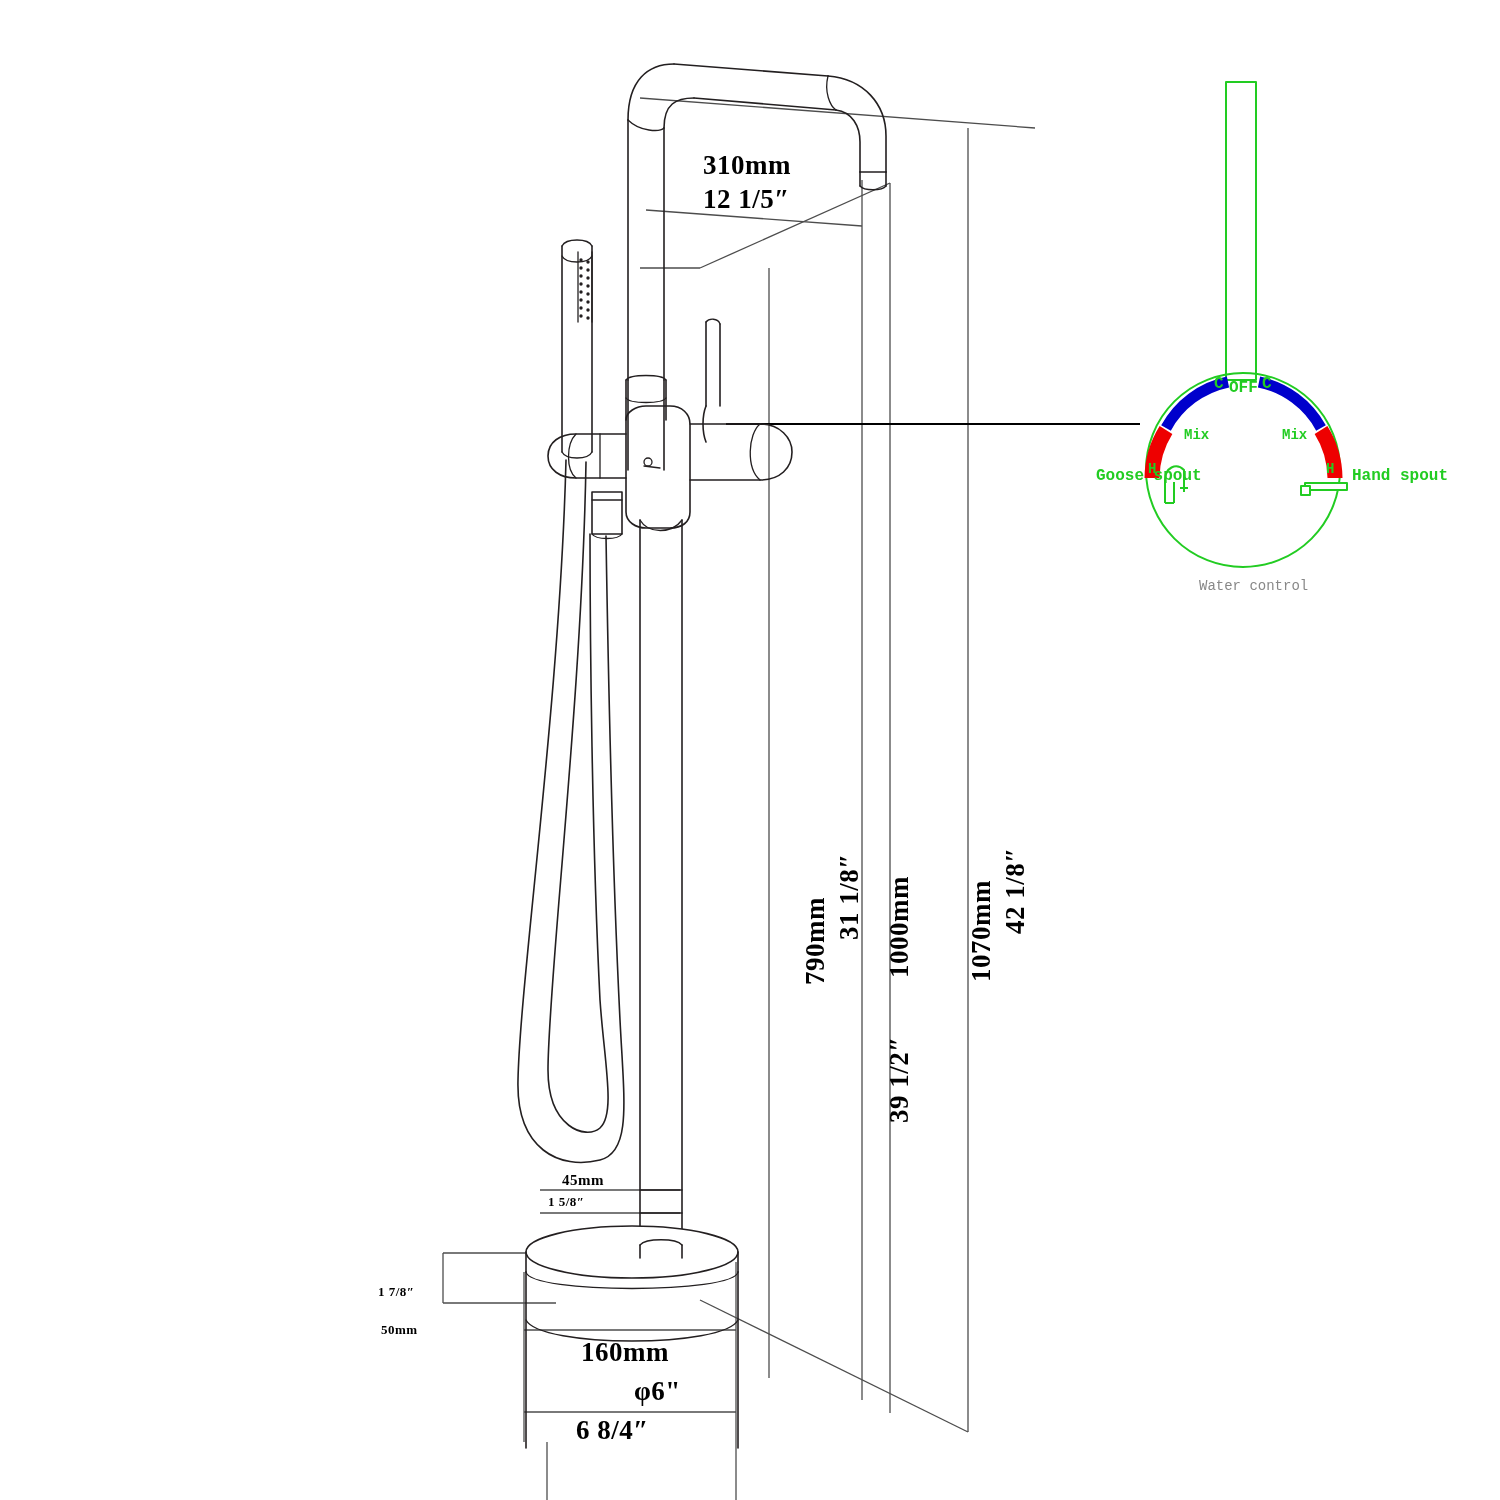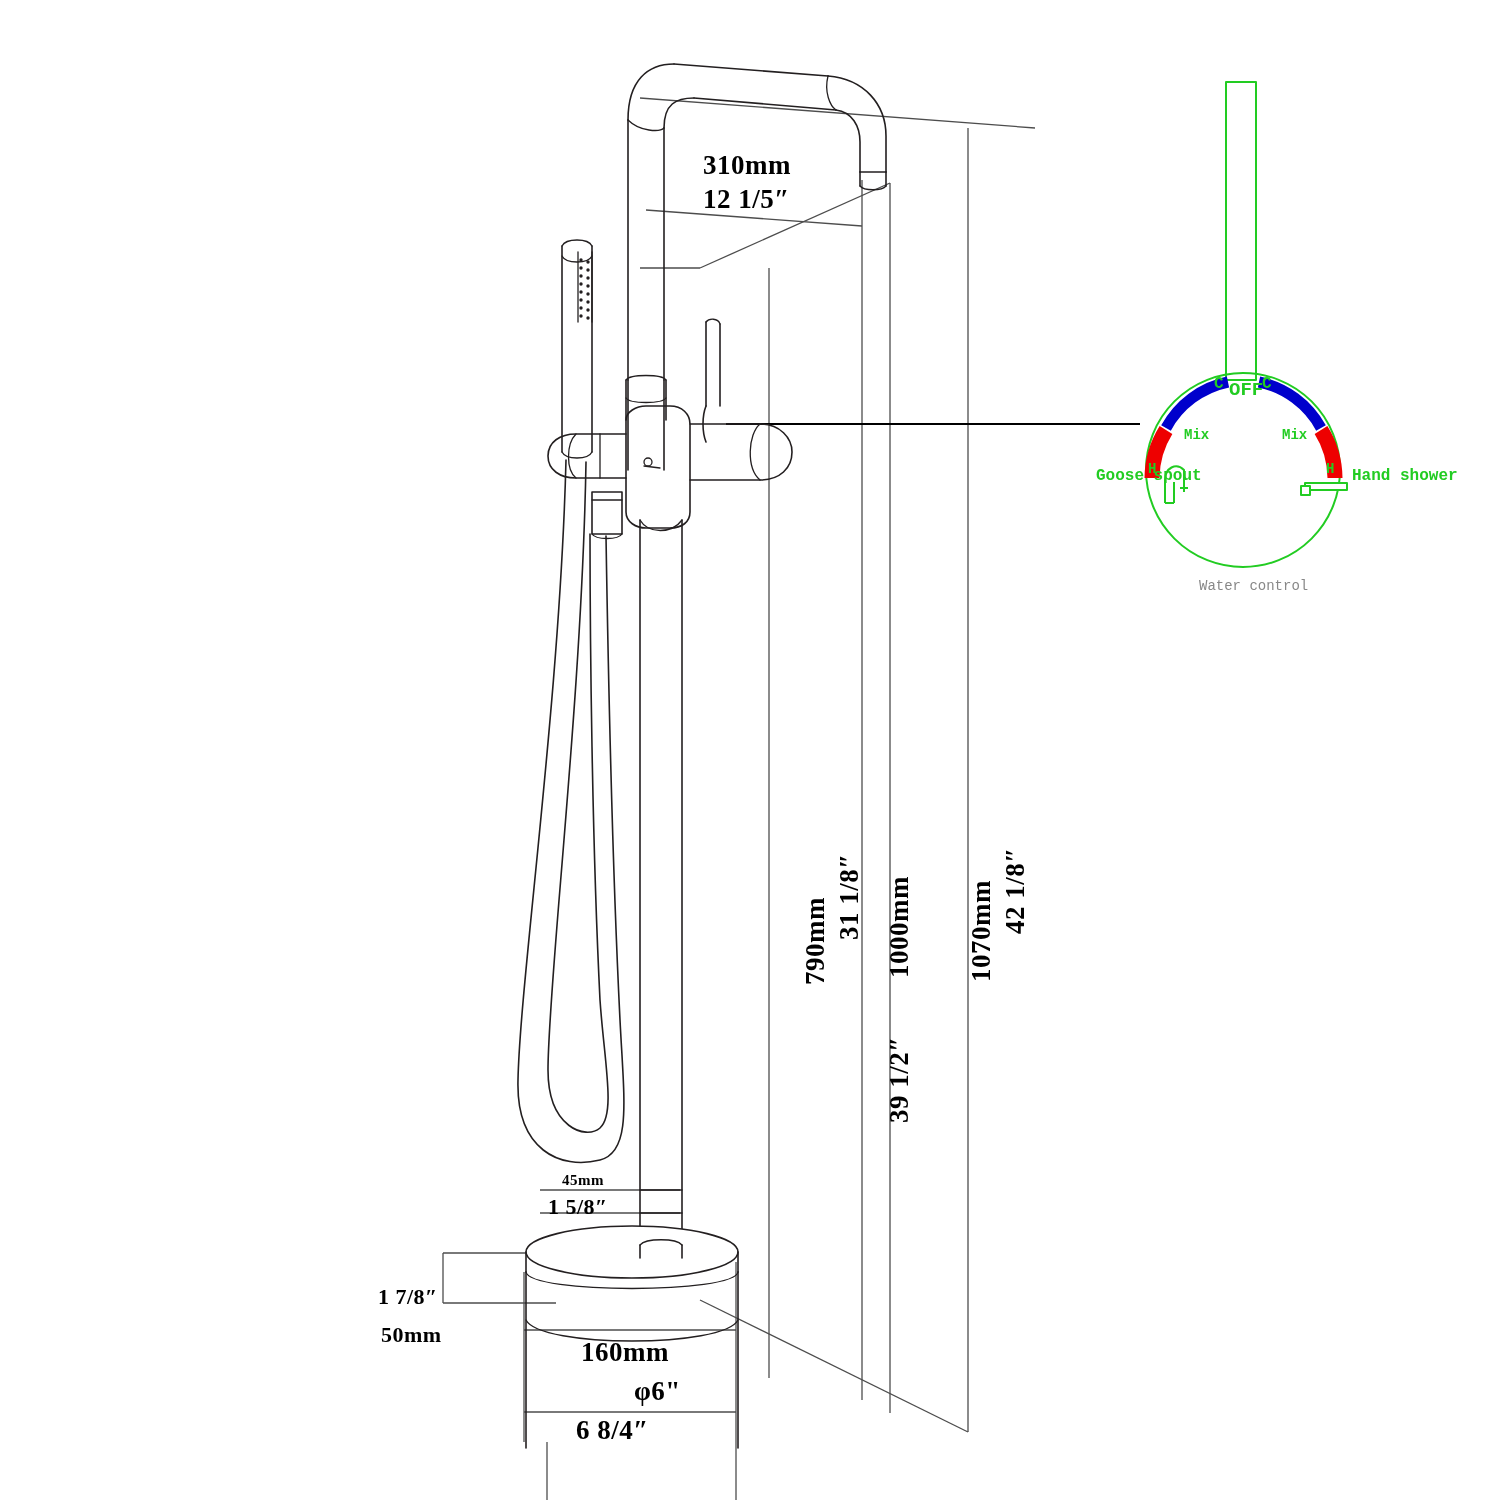--- a/index.html
+++ b/index.html
@@ -28,21 +28,21 @@
   .dim-label {
     position: absolute;
     font-family: "Liberation Serif", serif;
     font-weight: bold;
     color: #000000;
     white-space: pre;
     line-height: 1.18;
     letter-spacing: 0.5px;
   }
   .dim-label.big { font-size: 27px; }
-  .dim-label.mid { font-size: 22px; text-align: center; }
+  .dim-label.mid { font-size: 13px; text-align: center; }
   .dim-label.small { font-size: 15px; font-family: Liberation Serif, serif; }
   .rot90 {
     transform: rotate(-90deg);
     transform-origin: left top;
   }
   .green-text {
     position: absolute;
     font-family: "Liberation Mono", monospace;
     color: #22cc22;
     font-weight: bold;
@@ -285,27 +285,27 @@
   <div class="dim-label mid" style="left:548px; top:1194px;">1 5/8″</div>
 
   <div class="dim-label mid" style="left:381px; top:1322px;">50mm</div>
   <div class="dim-label mid" style="left:378px; top:1284px;">1 7/8″</div>
 
   <div class="dim-label big" style="left:581px; top:1337px;">160mm</div>
   <div class="dim-label big" style="left:634px; top:1376px;">φ6"</div>
   <div class="dim-label big" style="left:576px; top:1415px;">6 8/4″</div>
 
   <div class="green-text" style="left:1214px; top:375px; font-size:16px;">C</div>
-  <div class="green-text" style="left:1229px; top:379px; font-size:19px;">OFF</div>
+  <div class="green-text" style="left:1229px; top:379px; font-size:16px;">OFF</div>
   <div class="green-text" style="left:1262px; top:375px; font-size:16px;">C</div>
 
   <div class="green-text" style="left:1184px; top:427px; font-size:14px;">Mix</div>
   <div class="green-text" style="left:1282px; top:427px; font-size:14px;">Mix</div>
 
   <div class="green-text" style="left:1148px; top:461px; font-size:14px;">H</div>
   <div class="green-text" style="left:1326px; top:461px; font-size:14px;">H</div>
 
   <div class="green-text" style="left:1096px; top:467px; font-size:16px;">Goose spout</div>
-  <div class="green-text" style="left:1352px; top:467px; font-size:16px;">Hand shower</div>
+  <div class="green-text" style="left:1352px; top:467px; font-size:16px;">Hand spout</div>
 
   <div class="gray-text" style="left:1199px; top:578px; font-size:14px;">Water control</div>
 
 </div>
 
 </body></html>

